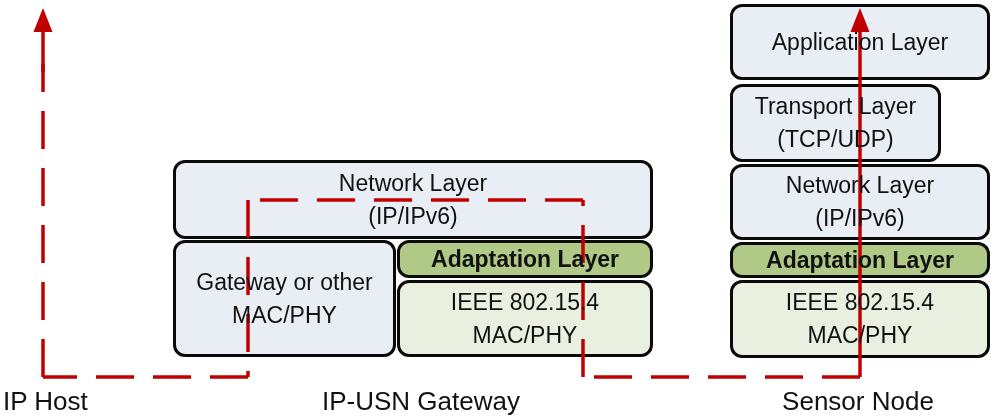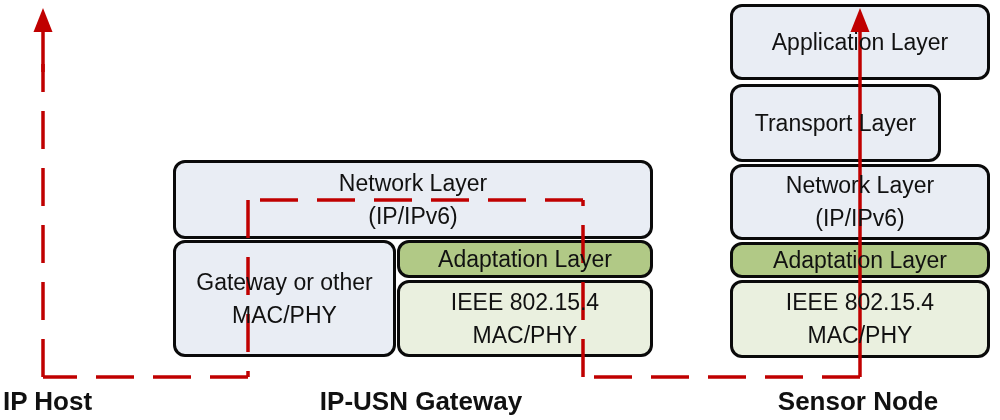--- a/index.html
+++ b/index.html
@@ -23,27 +23,27 @@
   }
   .box span{
     position:relative;
     z-index:3;
     font-size:23px;
     line-height:33px;
     color:var(--c-text,#111111);
     white-space:nowrap;
   }
   .fill-gray{background:var(--c-box_gray,#e9edf4);border-radius:12px;}
-  .fill-green{background:var(--c-box_green,#b1c986);}
+  .fill-green{background:var(--c-box_green,#b1c986);font-weight:bold;}
   .fill-pale{background:var(--c-box_pale_green,#eaf0df);text-align:center;}
   .node-label{
     position:absolute;
     z-index:3;
     font-size:26px;
-    font-weight:700;
+    font-weight:400;
     color:var(--c-text,#111111);
     white-space:nowrap;
   }
   #flow-overlay{
     position:absolute;
     left:0;top:0;
     z-index:2;
     pointer-events:none;
   }
   .flow-dashed{
@@ -85,20 +85,21 @@
     <span>IEEE 802.15.4</span>
     <span>MAC/PHY</span>
   </div>
 
   <div class="box fill-gray" style="left:730px;top:4px;width:260px;height:76px">
     <span>Application Layer</span>
   </div>
 
   <div class="box fill-gray" style="left:730px;top:84px;width:211px;height:78px">
     <span>Transport Layer</span>
+    <span>(TCP/UDP)</span>
   </div>
 
   <div class="box fill-gray" style="left:730px;top:164px;width:260px;height:76px">
     <span>Network Layer</span>
     <span>(IP/IPv6)</span>
   </div>
 
   <div class="box fill-green" style="left:730px;top:242px;width:260px;height:36px">
     <span>Adaptation Layer</span>
   </div>

